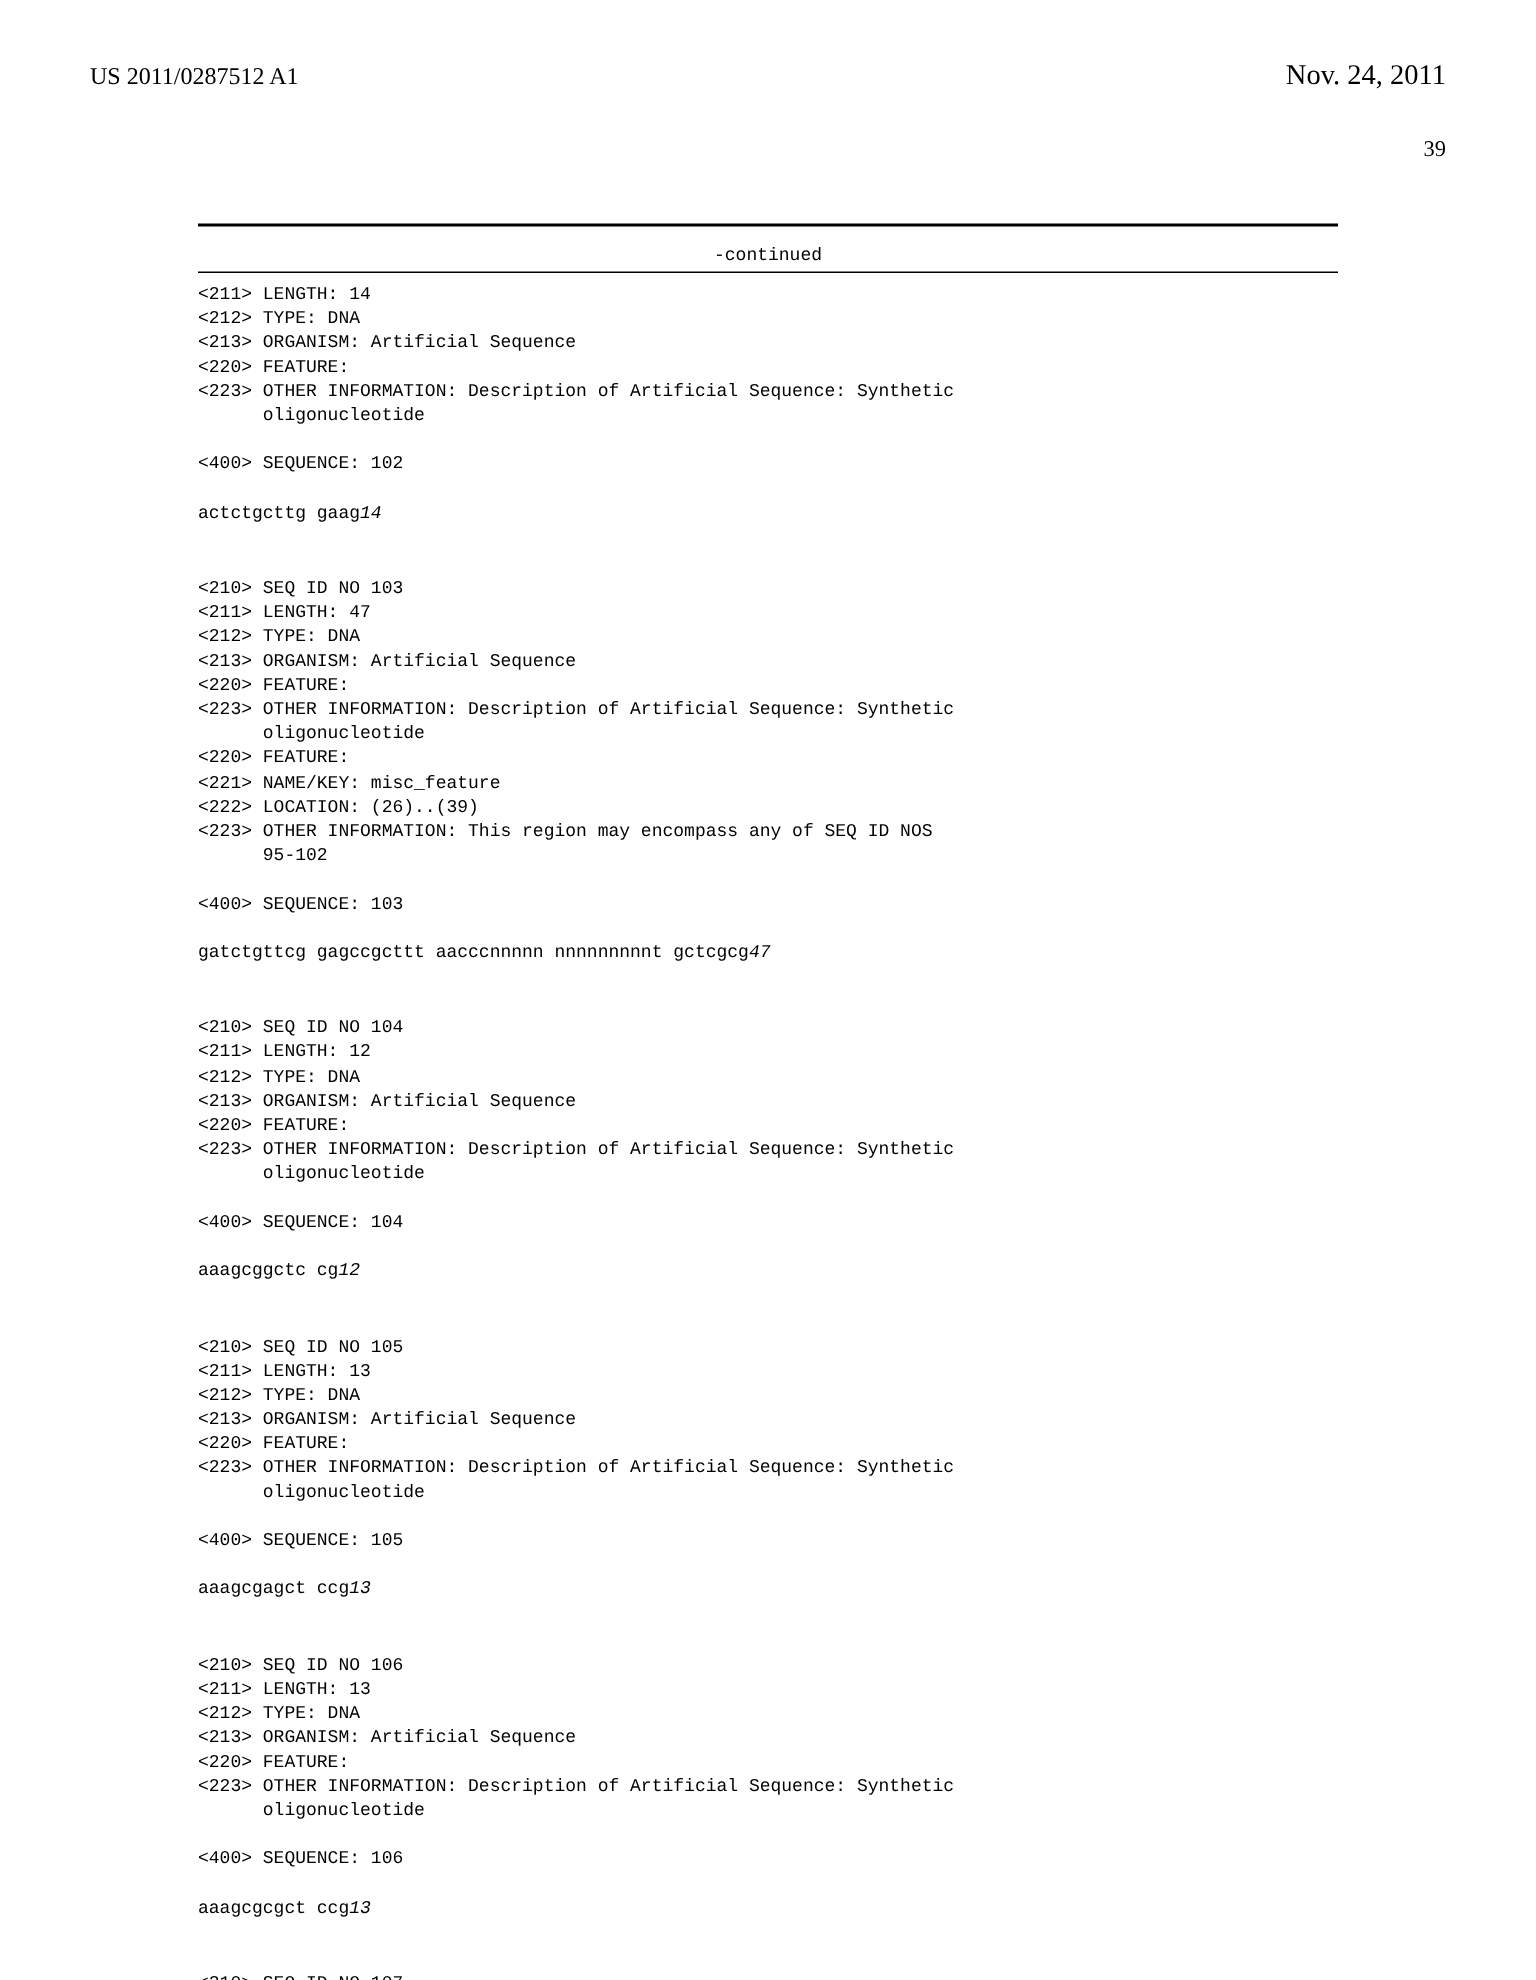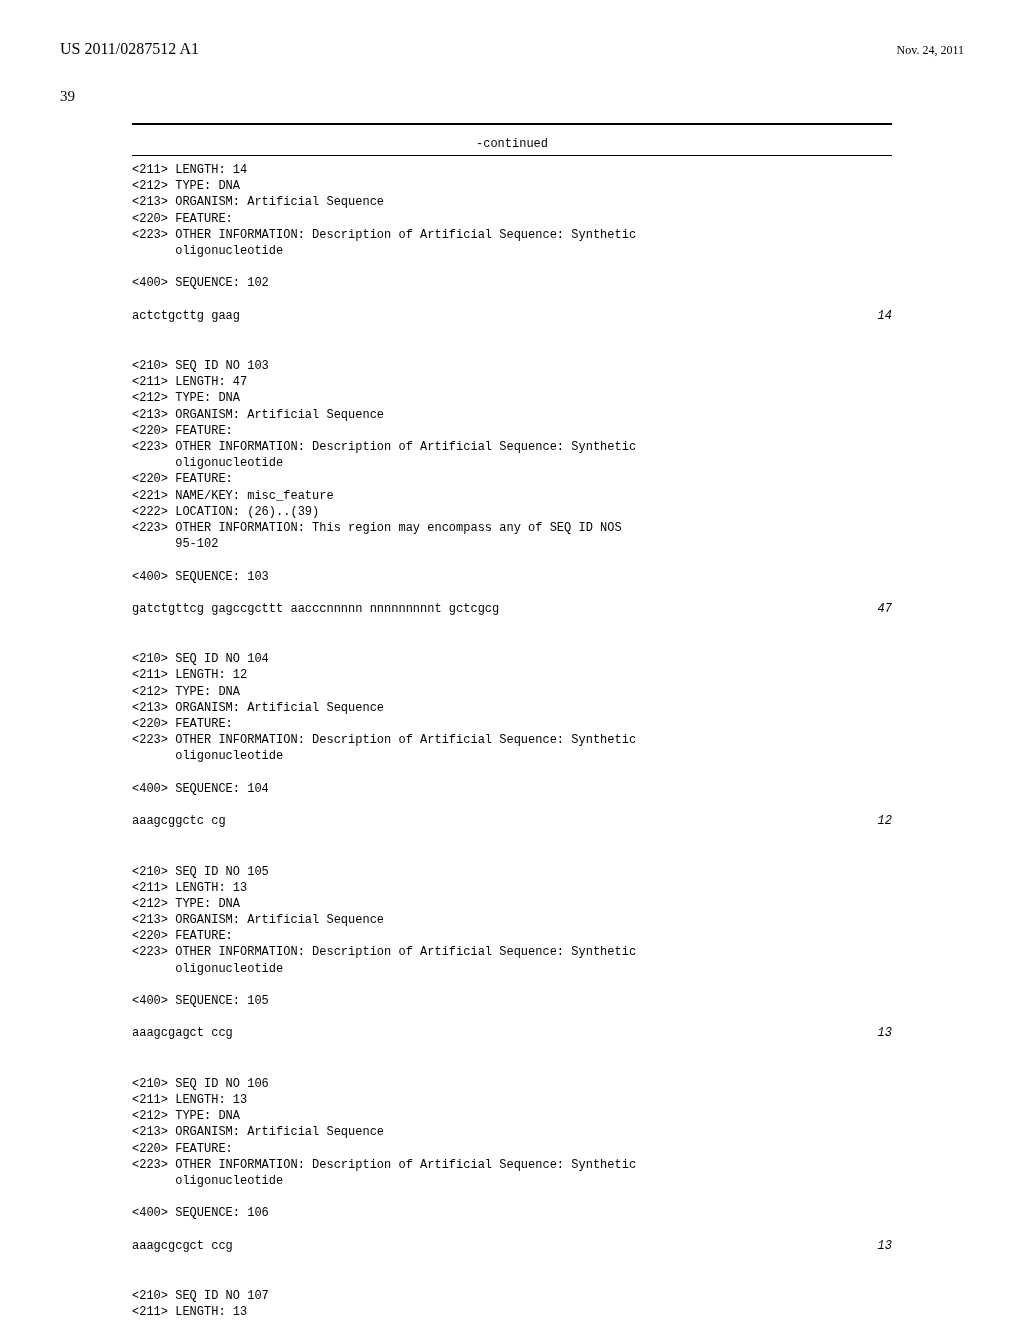--- a/index.html
+++ b/index.html
@@ -16,27 +16,27 @@
     display: flex;
     justify-content: space-between;
     align-items: baseline;
     margin-bottom: 30px;
   }
   .pub-number {
     font-size: 16px;
     font-weight: normal;
   }
   .pub-date {
-    font-size: 12px;
+    font-size: 19px;
     font-weight: normal;
   }
   .page-number {
-    text-align: left;
+    text-align: right;
     font-size: 15px;
-    margin-bottom: 18px;
+    margin-bottom: 40px;
   }
   .seq-listing {
     width: 760px;
     margin: 0 auto;
     font-family: "Courier New", Courier, monospace;
     font-size: 12px;
     line-height: 1.35;
     white-space: pre;
   }
   .continued {
@@ -55,23 +55,22 @@
   }
   .hr-mid {
     width: 760px;
     margin: 0 auto;
     border: none;
     border-top: 1px solid #000;
     margin-bottom: 6px;
   }
   .seq-line {
     display: flex;
-    justify-content: space-between;
+    justify-content: flex-start;
     width: 100%;
-    gap: 30px;
   }
   .seq-line .seq-text { white-space: pre; }
   .seq-line .seq-num { white-space: pre; font-style: italic; }
   .entry { margin-bottom: 18px; }
 </style>
 </head>
 <body>
 
 <div class="header">
   <div class="pub-number">US 2011/0287512 A1</div>

